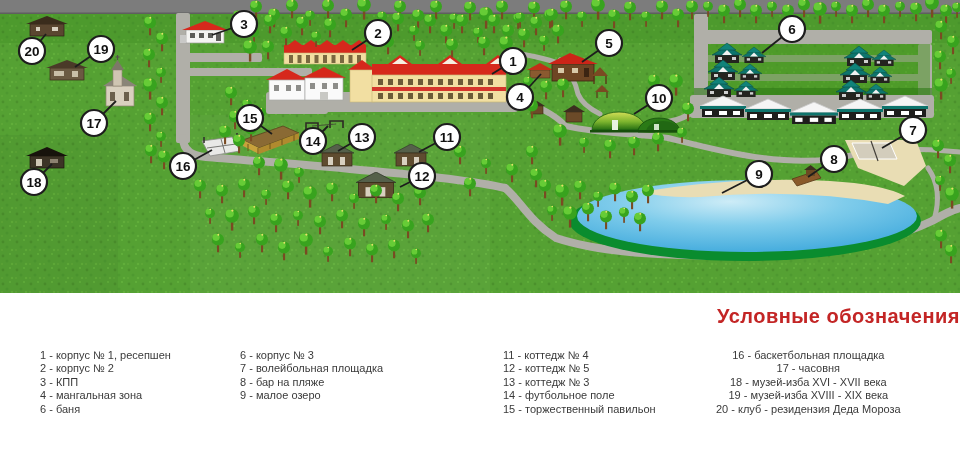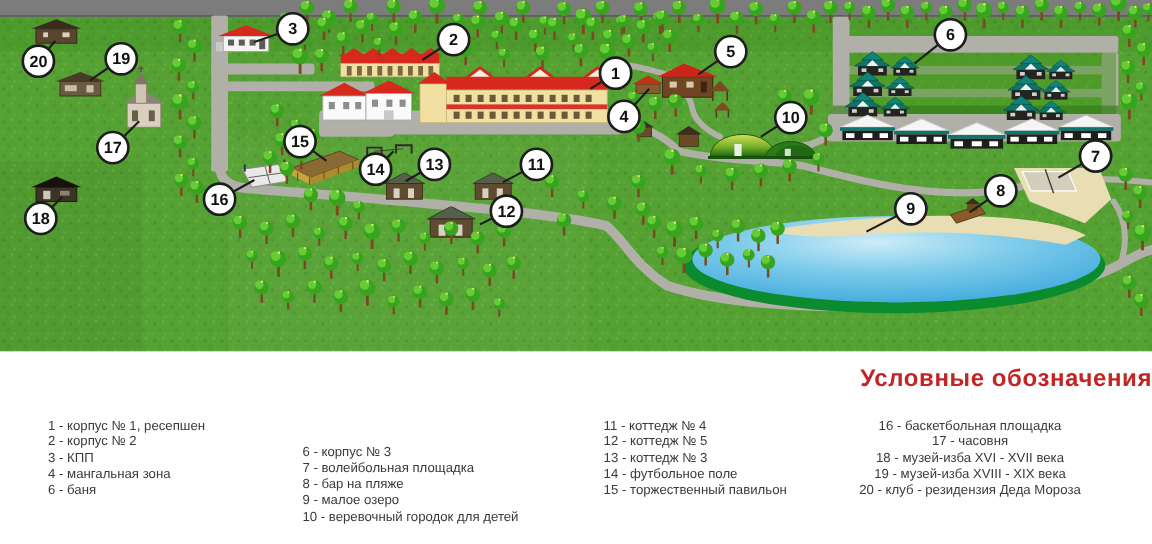--- a/index.html
+++ b/index.html
@@ -5,21 +5,21 @@
   html,body{margin:0;padding:0;background:#ffffff;}
   body{width:960px;height:453px;font-family:"Liberation Sans",sans-serif;position:relative;overflow:hidden;}
   .map-wrap{position:absolute;top:0;left:0;width:960px;height:293px;}
   svg{display:block;}
   .marker circle{fill:#ffffff;stroke:#1d1d1d;stroke-width:2.2;}
   .marker text{font-family:"Liberation Sans",sans-serif;font-weight:bold;font-size:13.5px;fill:#111;text-anchor:middle;}
   .marker line{stroke:#1d1d1d;stroke-width:1.8;}
   .legend-title{position:absolute;top:305px;left:0;width:100%;text-align:right;
     font-size:20px;font-weight:bold;color:#c32525;letter-spacing:.5px;}
   .legend-col{position:absolute;top:349px;font-size:11px;color:#3a3a3a;line-height:13.4px;white-space:nowrap;}
-  .c1{left:40px;} .c2{left:252px;margin-top:22px;} .c3{left:503px;} .c4{left:716px;text-align:center;}
+  .c1{left:40px;} .c2{left:240px;} .c3{left:503px;} .c4{left:716px;text-align:center;}
 </style>
 </head>
 <body>
 
 <div class="map-wrap">
 <svg id="map-svg" width="960" height="293" viewBox="0 0 960 293" xmlns="http://www.w3.org/2000/svg">
   <defs>
     <pattern id="grass" width="14" height="14" patternUnits="userSpaceOnUse">
       <rect width="14" height="14" fill="#55a133"></rect>
       <circle cx="3" cy="4" r="1.4" fill="#4b912c"></circle>
@@ -621,21 +621,20 @@
   <div>2 - корпус № 2</div>
   <div>3 - КПП</div>
   <div>4 - мангальная зона</div>
   <div>6 - баня</div>
 </div>
 <div class="legend-col c2">
   <div>6 - корпус № 3</div>
   <div>7 - волейбольная площадка</div>
   <div>8 - бар на пляже</div>
   <div>9 - малое озеро</div>
-  <div>10 - веревочный городок для детей</div>
 </div>
 <div class="legend-col c3">
   <div>11 - коттедж № 4</div>
   <div>12 - коттедж № 5</div>
   <div>13 - коттедж № 3</div>
   <div>14 - футбольное поле</div>
   <div>15 - торжественный павильон</div>
 </div>
 <div class="legend-col c4">
   <div>16 - баскетбольная площадка</div>

